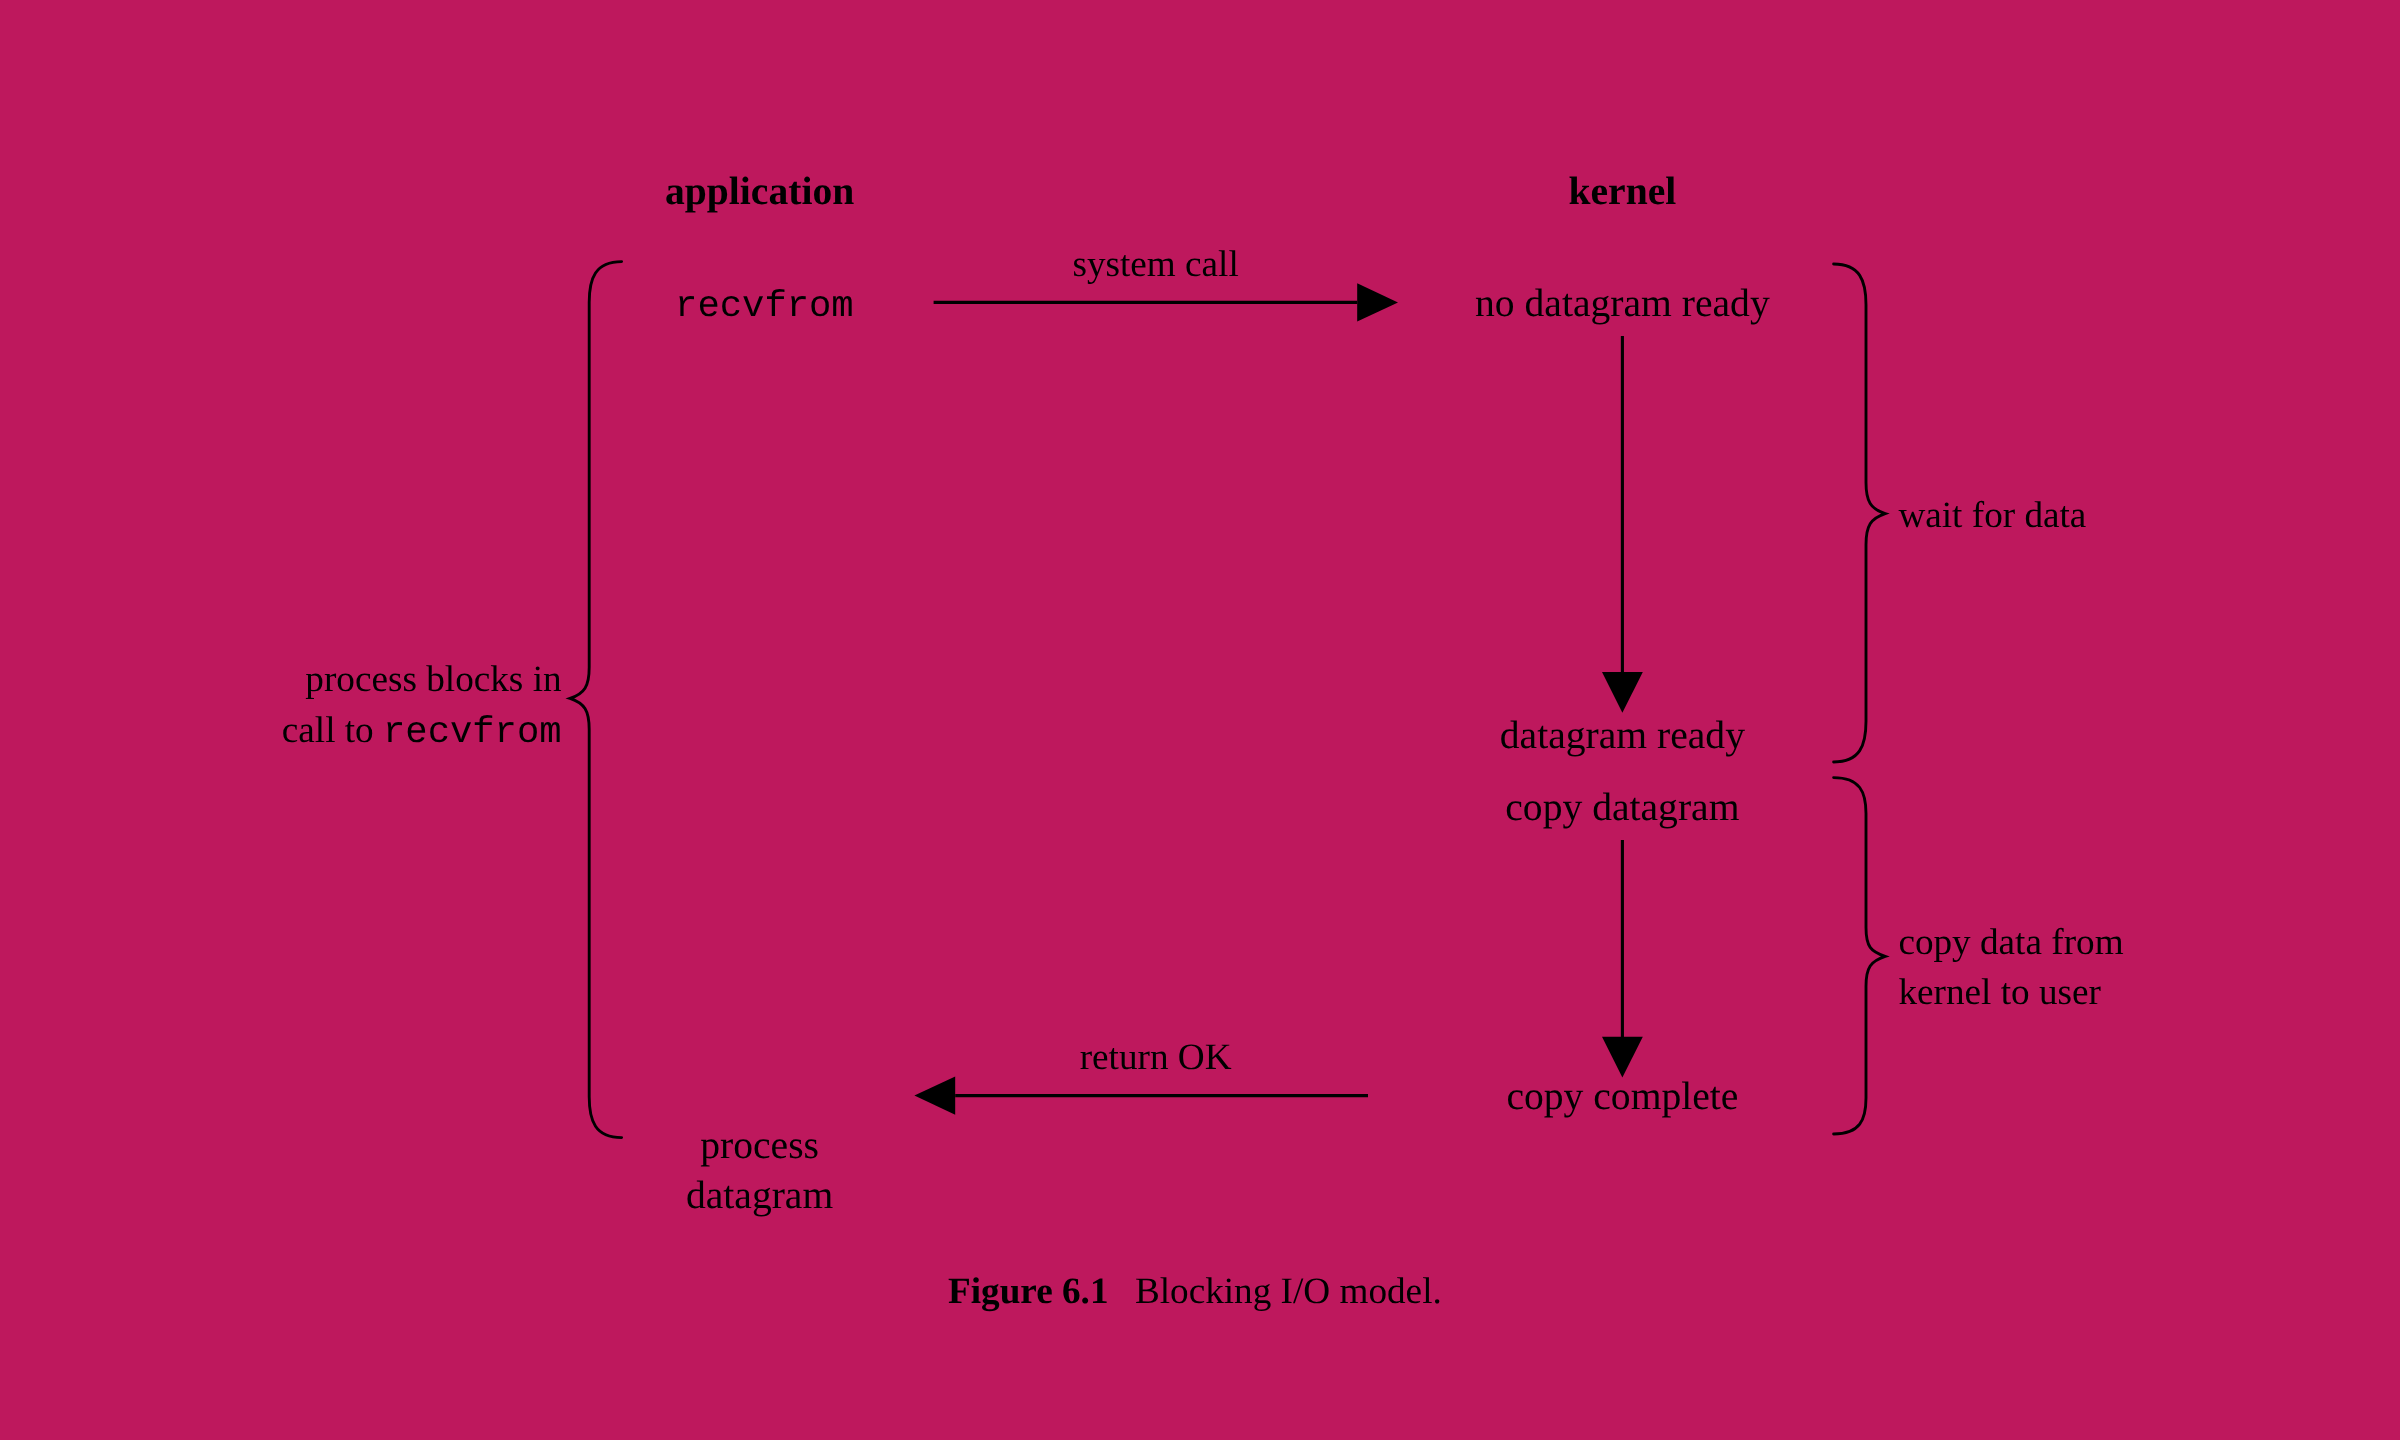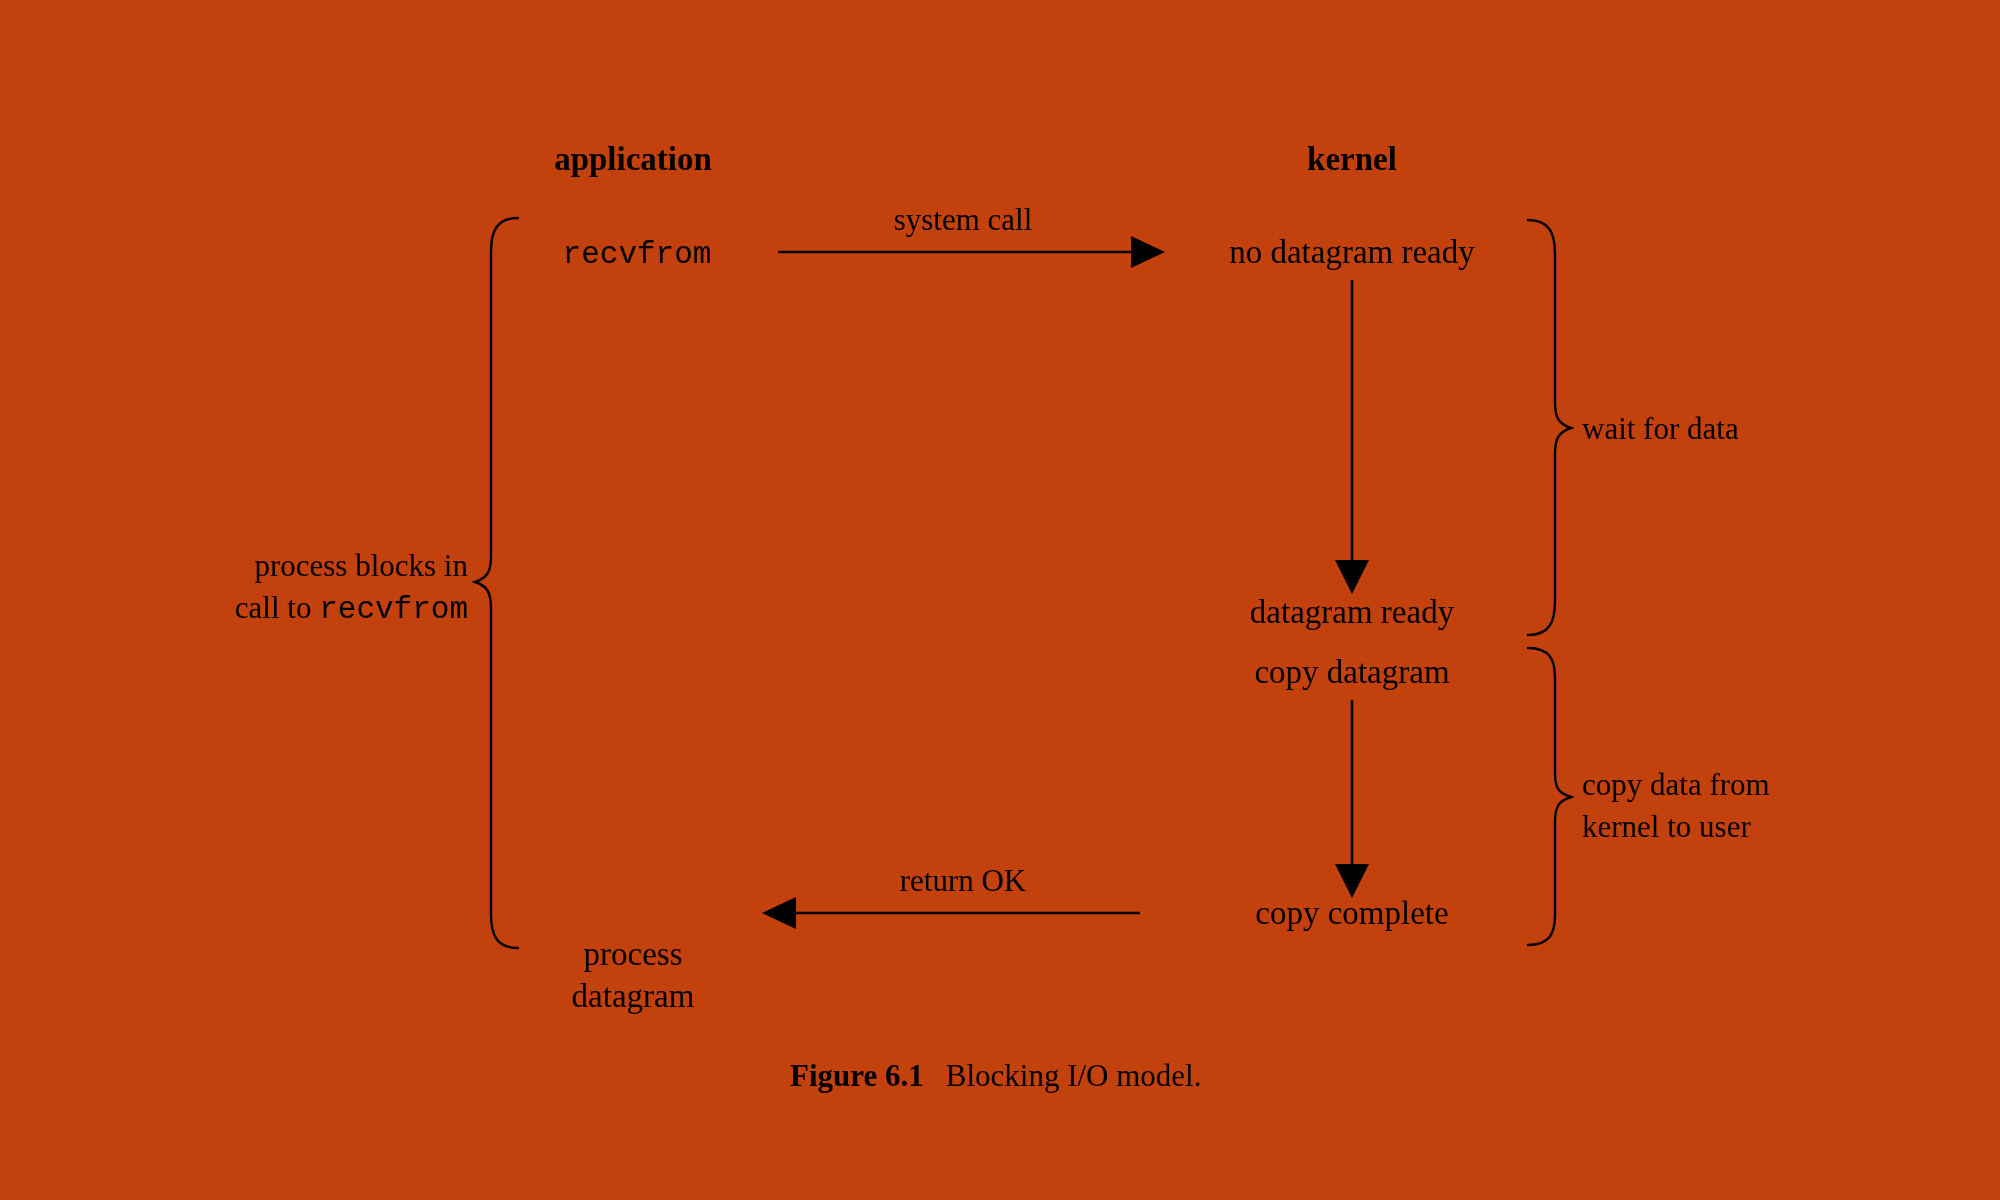--- a/index.html
+++ b/index.html
@@ -4,21 +4,21 @@
 <style>
   html, body {
     margin: 0;
     padding: 0;
     background: #ffffff;
   }
   #page {
     position: relative;
     width: 2000px;
     height: 1200px;
-    background: #c2410c;
+    background: #be185d;
     overflow: hidden;
     font-family: "Liberation Serif", "DejaVu Serif", serif;
     color: #000000;
   }
   #figure-svg {
     position: absolute;
     left: 0;
     top: 0;
     width: 2000px;
     height: 1200px;

